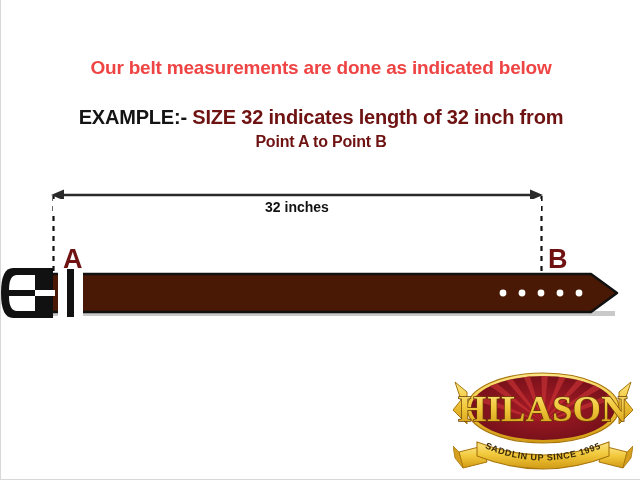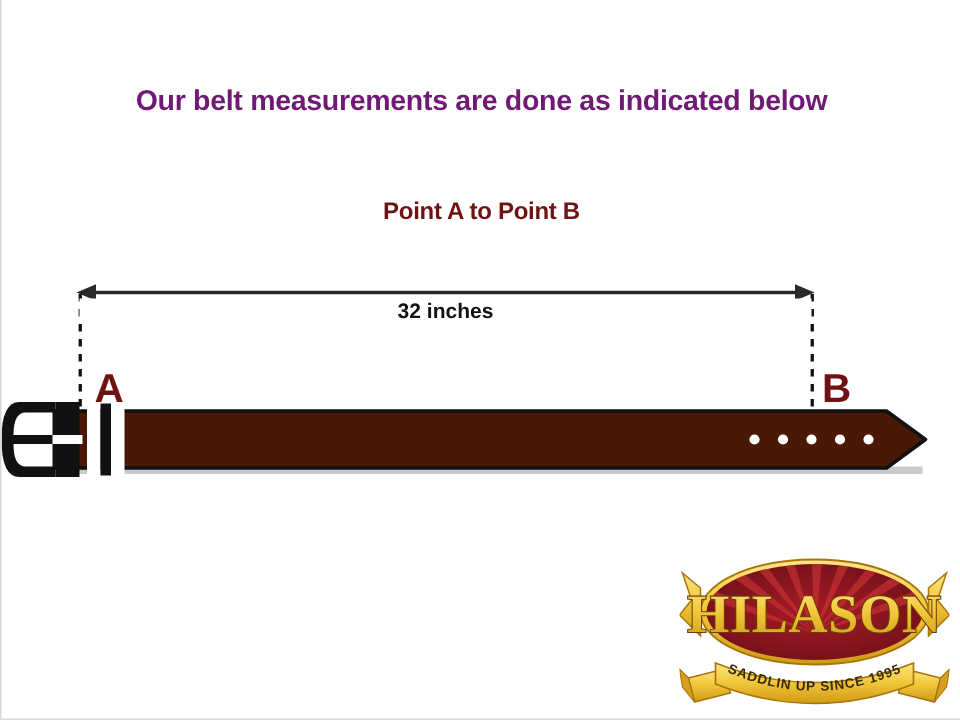--- a/index.html
+++ b/index.html
@@ -24,21 +24,21 @@
     position: absolute;
     left: 0;
     width: 640px;
     text-align: center;
     font-weight: bold;
     letter-spacing: -0.2px;
   }
   #title-line {
     top: 57px;
     font-size: 19px;
-    color: #701a75;
+    color: #ef4444;
   }
   #example-line1 {
     top: 106px;
     font-size: 20px;
     color: #6e1212;
   }
   #example-line1 .black {
     color: #141414;
   }
   #example-line2 {
@@ -98,20 +98,23 @@
     height: 108px;
   }
 </style>
 </head>
 <body>
 
 <div id="canvas">
 
   <div class="headline" id="title-line">Our belt measurements are done as indicated below</div>
 
+  <div class="headline" id="example-line1">
+    <span class="black">EXAMPLE:-</span><span> SIZE 32 indicates length of 32 inch from</span>
+  </div>
 
   <div class="headline" id="example-line2">Point A to Point B</div>
 
   <svg id="dim-layer" viewBox="0 0 640 480" width="640" height="480">
 
     <g>
       <line x1="56" y1="195" x2="536" y2="195" stroke="#2a2a2a" stroke-width="2.4"></line>
       <polygon points="50,195 63,189.5 63,200.5" fill="#2a2a2a"></polygon>
       <polygon points="542,195 529,189.5 529,200.5" fill="#2a2a2a"></polygon>
     </g>

